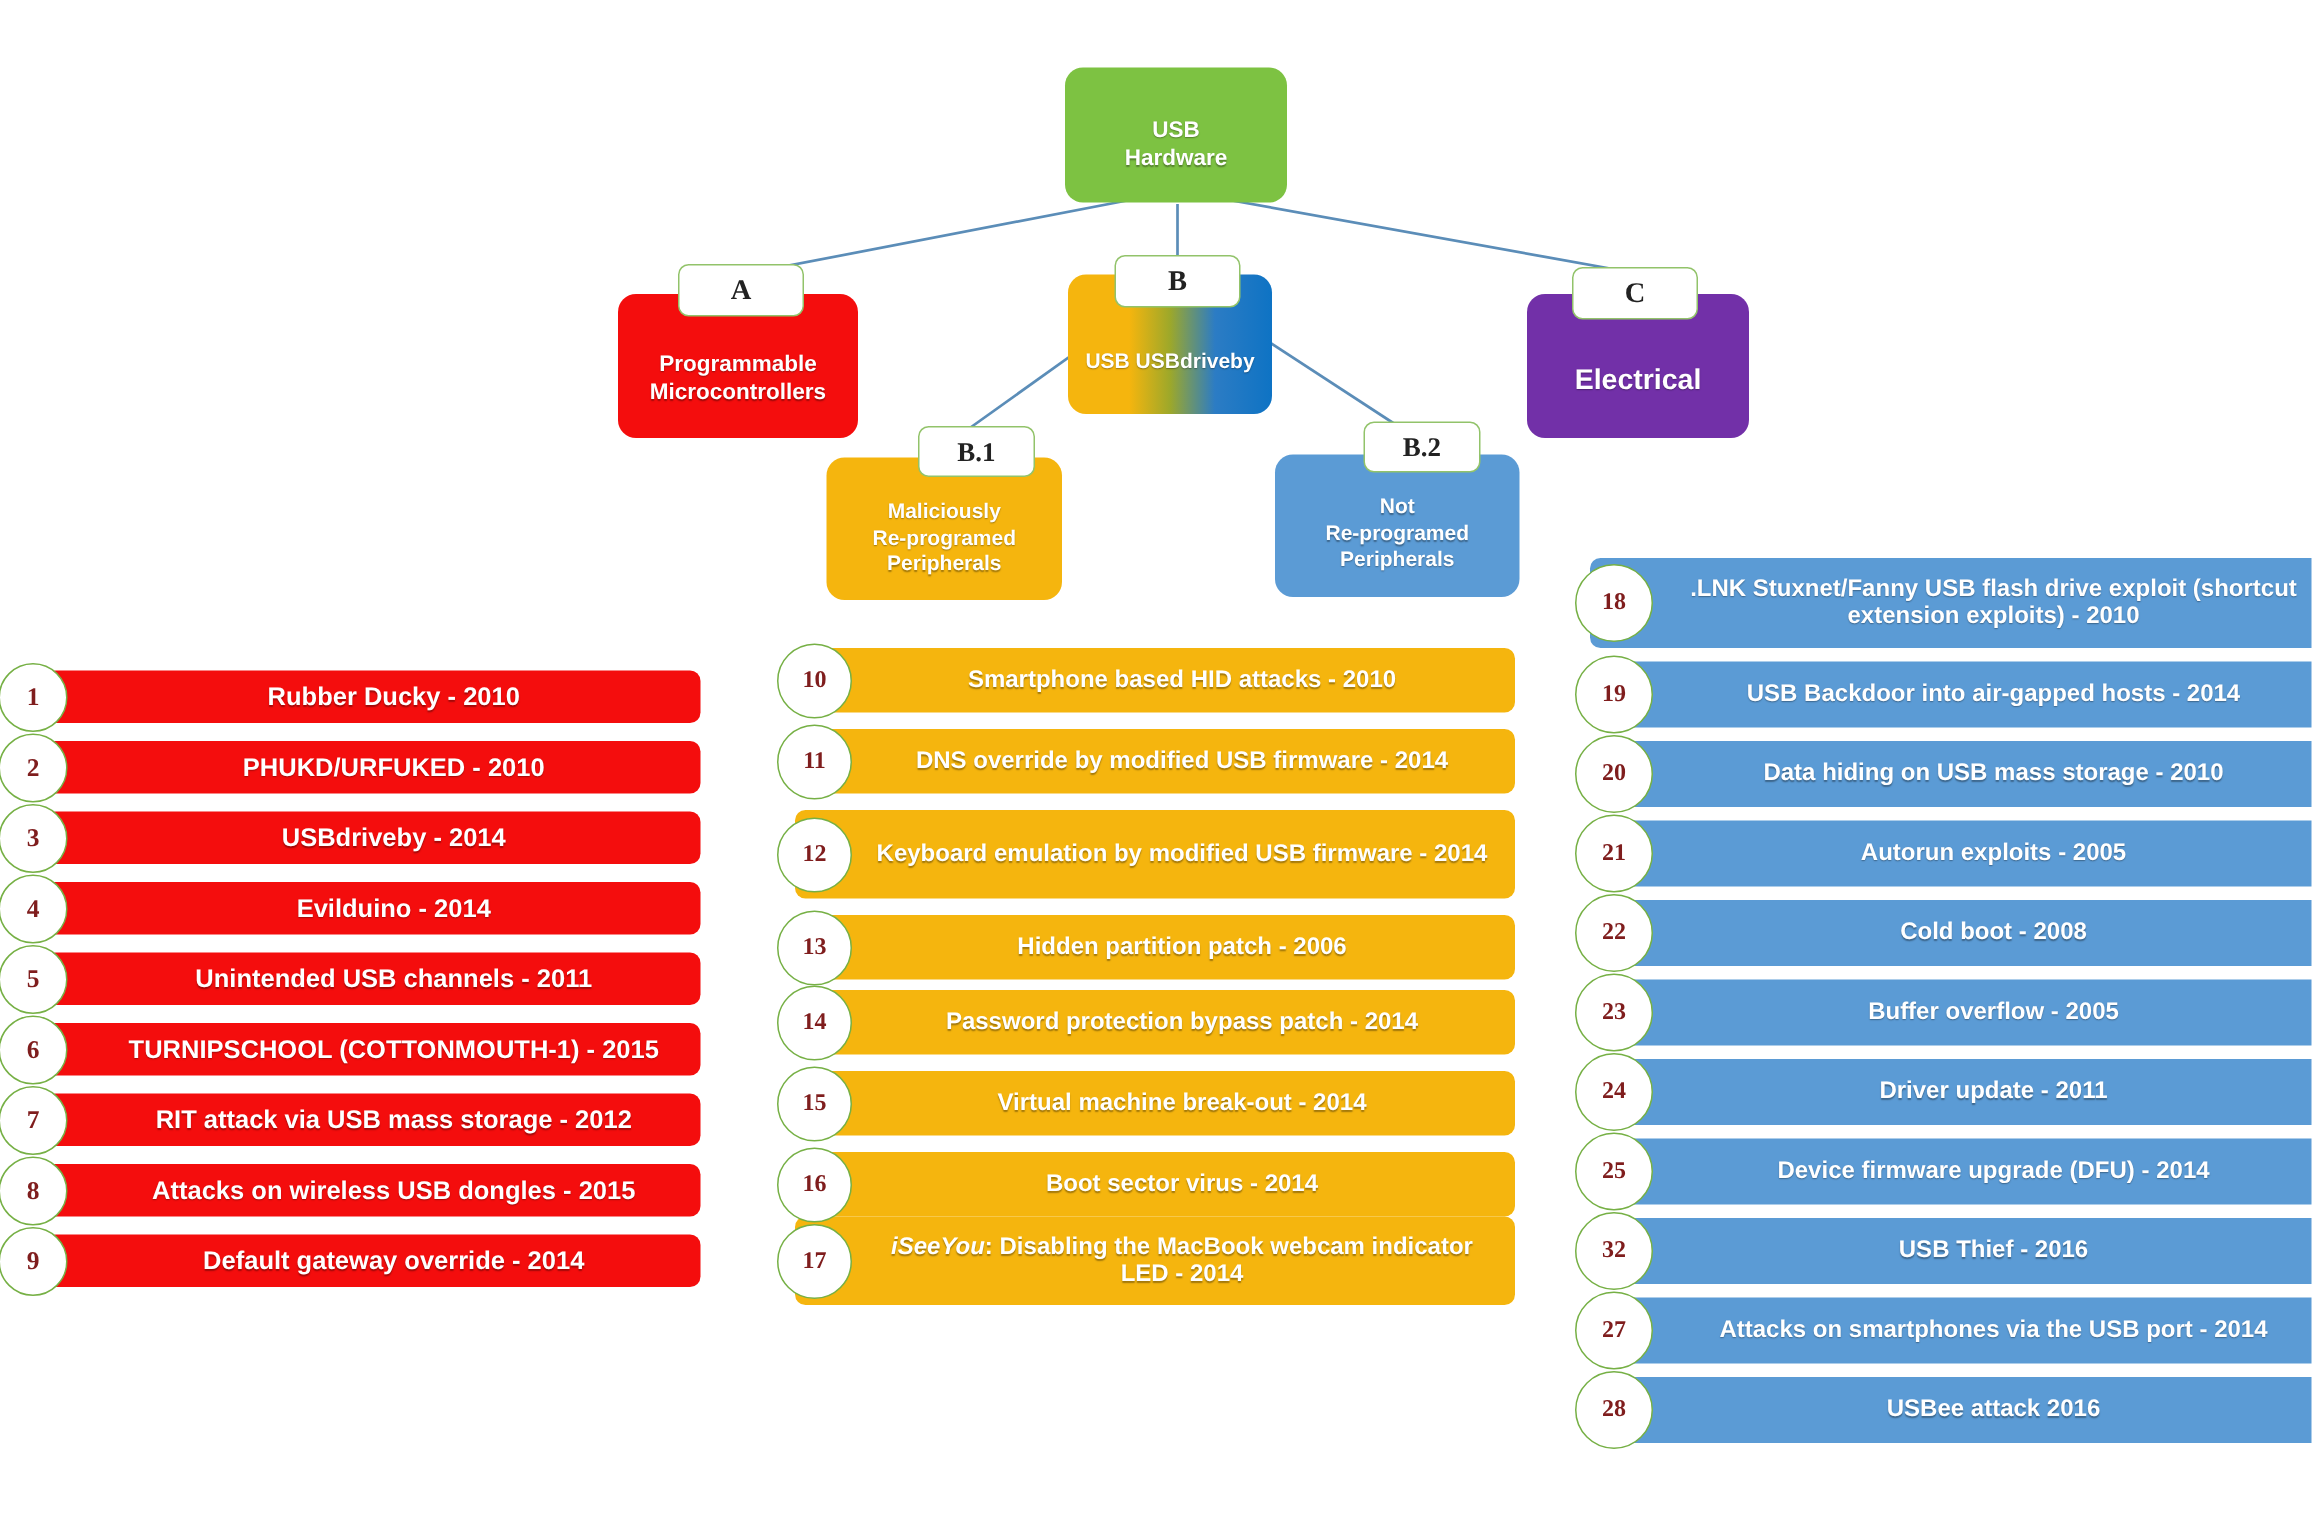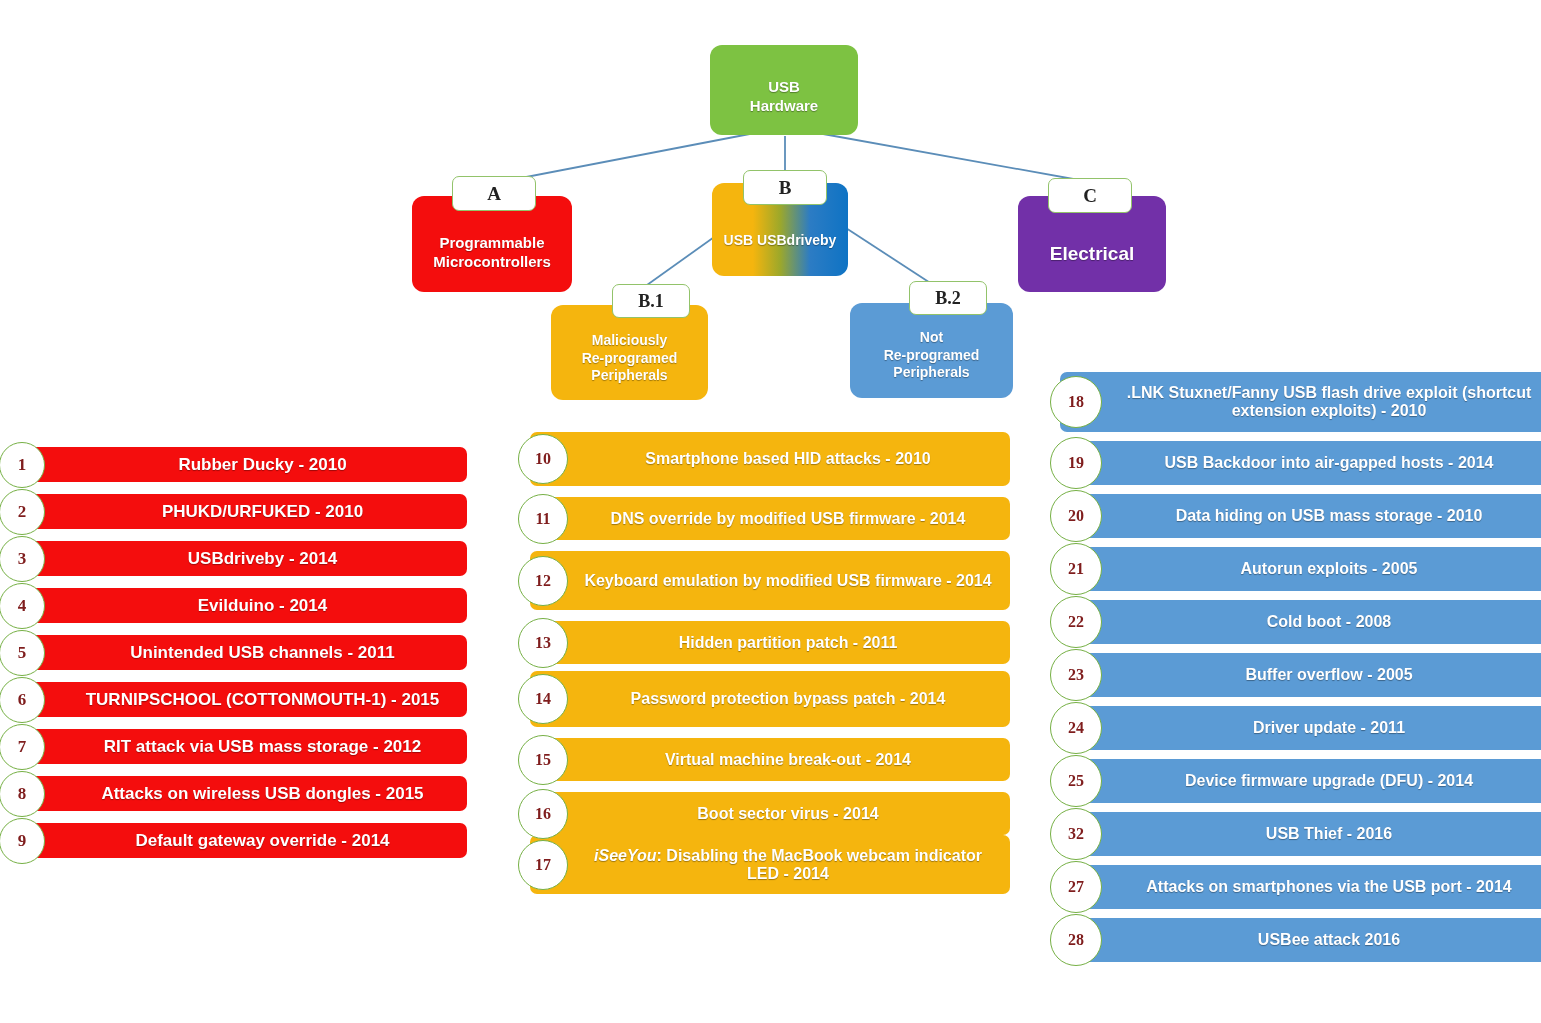--- a/index.html
+++ b/index.html
@@ -249,45 +249,45 @@
       <div class="row" style="margin-bottom: 12px;">
         <div class="bar" style="height: 35px;">
           <div class="num">9</div>
           <div>Default gateway override - 2014</div>
         </div>
       </div>
     </div>
 
   <div class="col col-yellow" id="col-yellow">
       <div class="row" style="margin-bottom: 11px;">
-        <div class="bar" style="height: 54px;">
+        <div class="bar" style="height: 43px;">
           <div class="num">10</div>
           <div>Smartphone based HID attacks - 2010</div>
         </div>
       </div>
       <div class="row" style="margin-bottom: 11px;">
         <div class="bar" style="height: 43px;">
           <div class="num">11</div>
           <div>DNS override by modified USB firmware - 2014</div>
         </div>
       </div>
       <div class="row" style="margin-bottom: 11px;">
         <div class="bar" style="height: 59px;">
           <div class="num">12</div>
           <div>Keyboard emulation by modified USB firmware - 2014</div>
         </div>
       </div>
       <div class="row" style="margin-bottom: 7px;">
         <div class="bar" style="height: 43px;">
           <div class="num">13</div>
-          <div>Hidden partition patch - 2011</div>
-        </div>
-      </div>
-      <div class="row" style="margin-bottom: 11px;">
-        <div class="bar" style="height: 56px;">
+          <div>Hidden partition patch - 2006</div>
+        </div>
+      </div>
+      <div class="row" style="margin-bottom: 11px;">
+        <div class="bar" style="height: 43px;">
           <div class="num">14</div>
           <div>Password protection bypass patch - 2014</div>
         </div>
       </div>
       <div class="row" style="margin-bottom: 11px;">
         <div class="bar" style="height: 43px;">
           <div class="num">15</div>
           <div>Virtual machine break-out - 2014</div>
         </div>
       </div>

